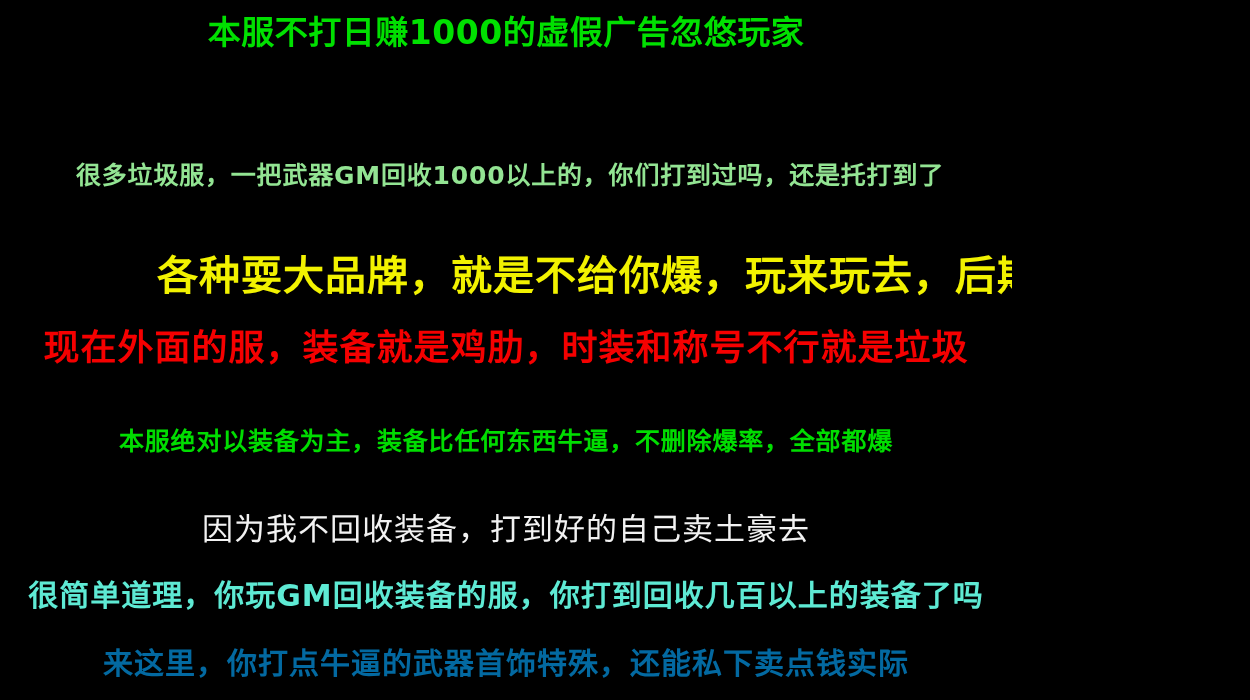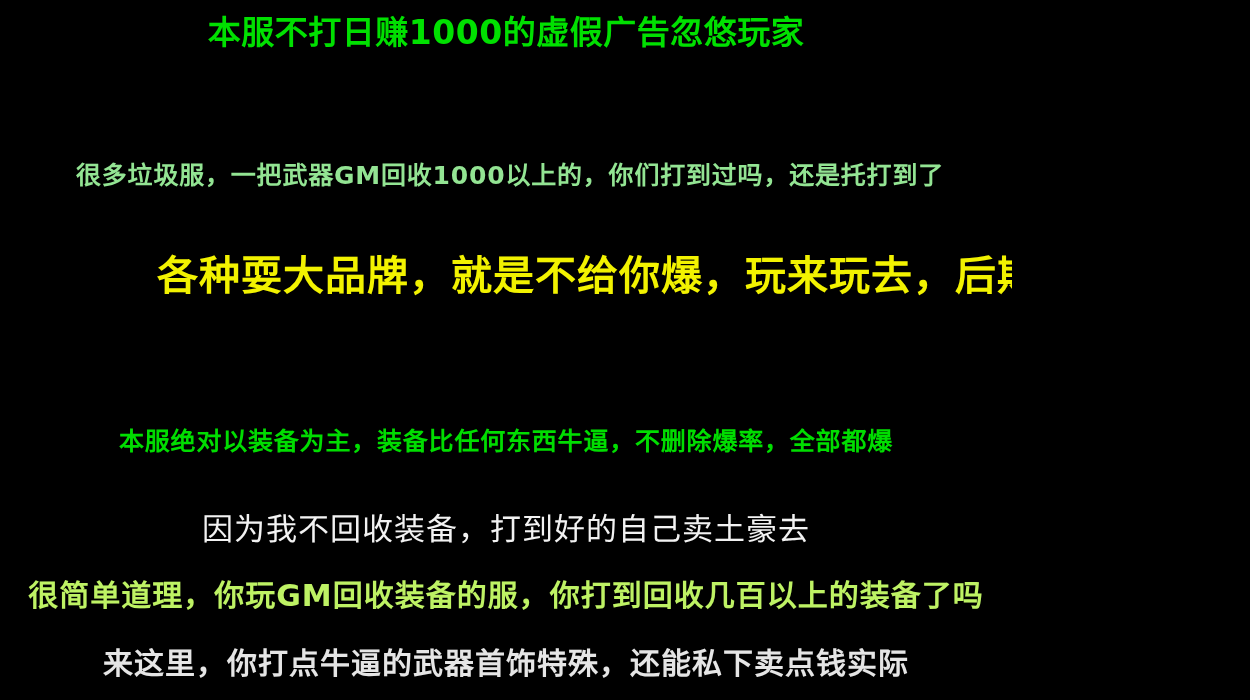--- a/index.html
+++ b/index.html
@@ -135,22 +135,23 @@
 
 <div id="banner" style="background: rgb(0, 0, 0);">
 
   <div class="promo-line l1" style="color: rgb(0, 224, 0);">本服不打日赚1000的虚假广告忽悠玩家</div>
 
 
   <div class="promo-line l3" style="color: rgb(147, 228, 147); margin-left: 8px;">很多垃圾服，一把武器GM回收1000以上的，你们打到过吗，还是托打到了</div>
 
   <div class="promo-line l4" style="color: rgb(242, 242, 0);">各种耍大品牌，就是不给你爆，玩来玩去，后期比的是称号和时装</div>
 
+  <div class="promo-line l5" style="color: rgb(245, 0, 0);">现在外面的服，装备就是鸡肋，时装和称号不行就是垃圾</div>
 
   <div class="promo-line l7" style="color: rgb(242, 242, 242);">因为我不回收装备，打到好的自己卖土豪去</div>
 
   <div class="promo-line l6" style="color: rgb(0, 221, 0);">本服绝对以装备为主，装备比任何东西牛逼，不删除爆率，全部都爆</div>
 
-  <div class="promo-line l8" style="color: #bef264;">很简单道理，你玩GM回收装备的服，你打到回收几百以上的装备了吗</div>
+  <div class="promo-line l8" style="color: #5eead4;">很简单道理，你玩GM回收装备的服，你打到回收几百以上的装备了吗</div>
 
-  <div class="promo-line l9" style="color: #e5e5e5;">来这里，你打点牛逼的武器首饰特殊，还能私下卖点钱实际</div>
+  <div class="promo-line l9" style="color: #0369a1;">来这里，你打点牛逼的武器首饰特殊，还能私下卖点钱实际</div>
 
 </div>
 
 </body></html>

